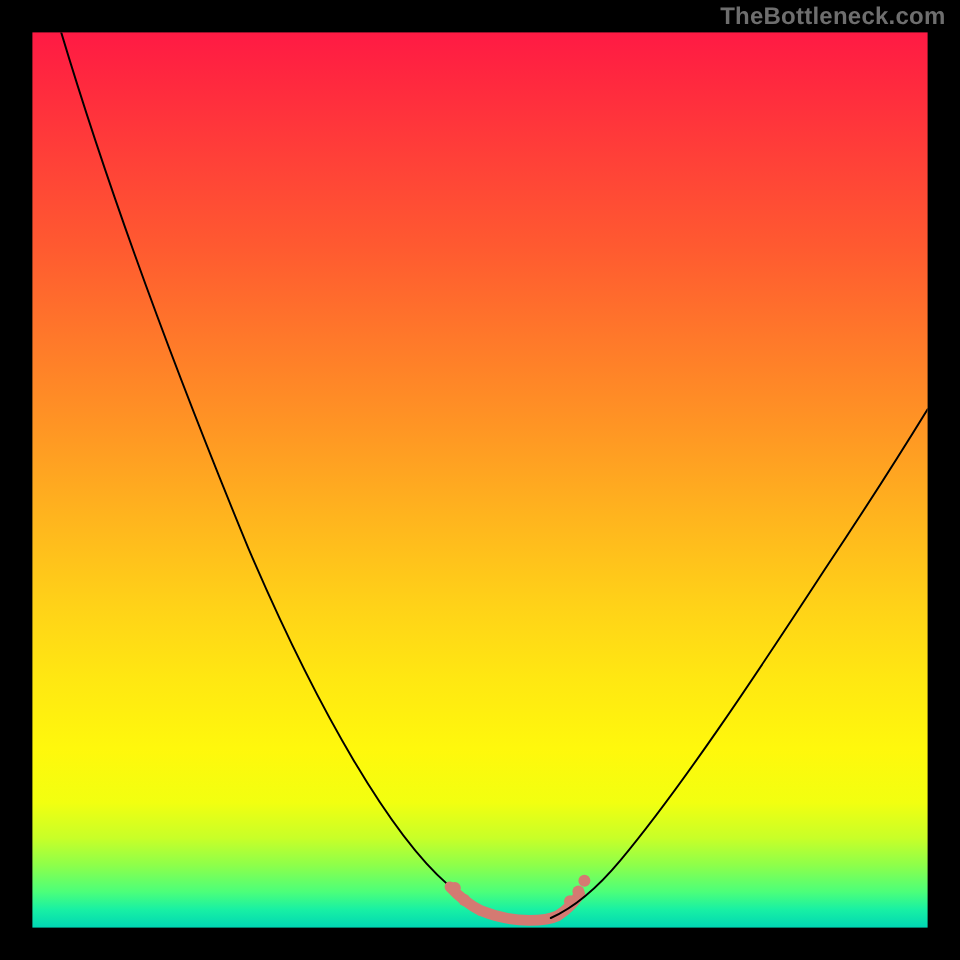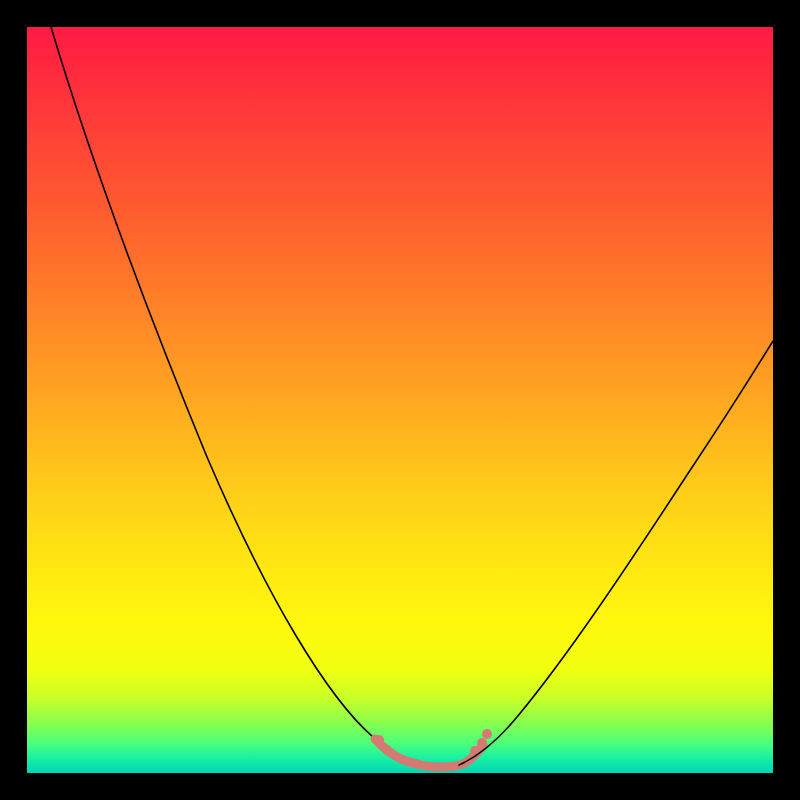--- a/index.html
+++ b/index.html
@@ -105,13 +105,14 @@
 
       <path class="curve" d="M 432 738
                C 450 730, 470 714, 490 690
                C 540 630, 600 540, 660 448
                C 700 388, 730 340, 746 314"></path>
 
     </svg>
 
   </div>
 
+  <div class="attribution">TheBottleneck.com</div>
 </div>
 
 </body></html>

